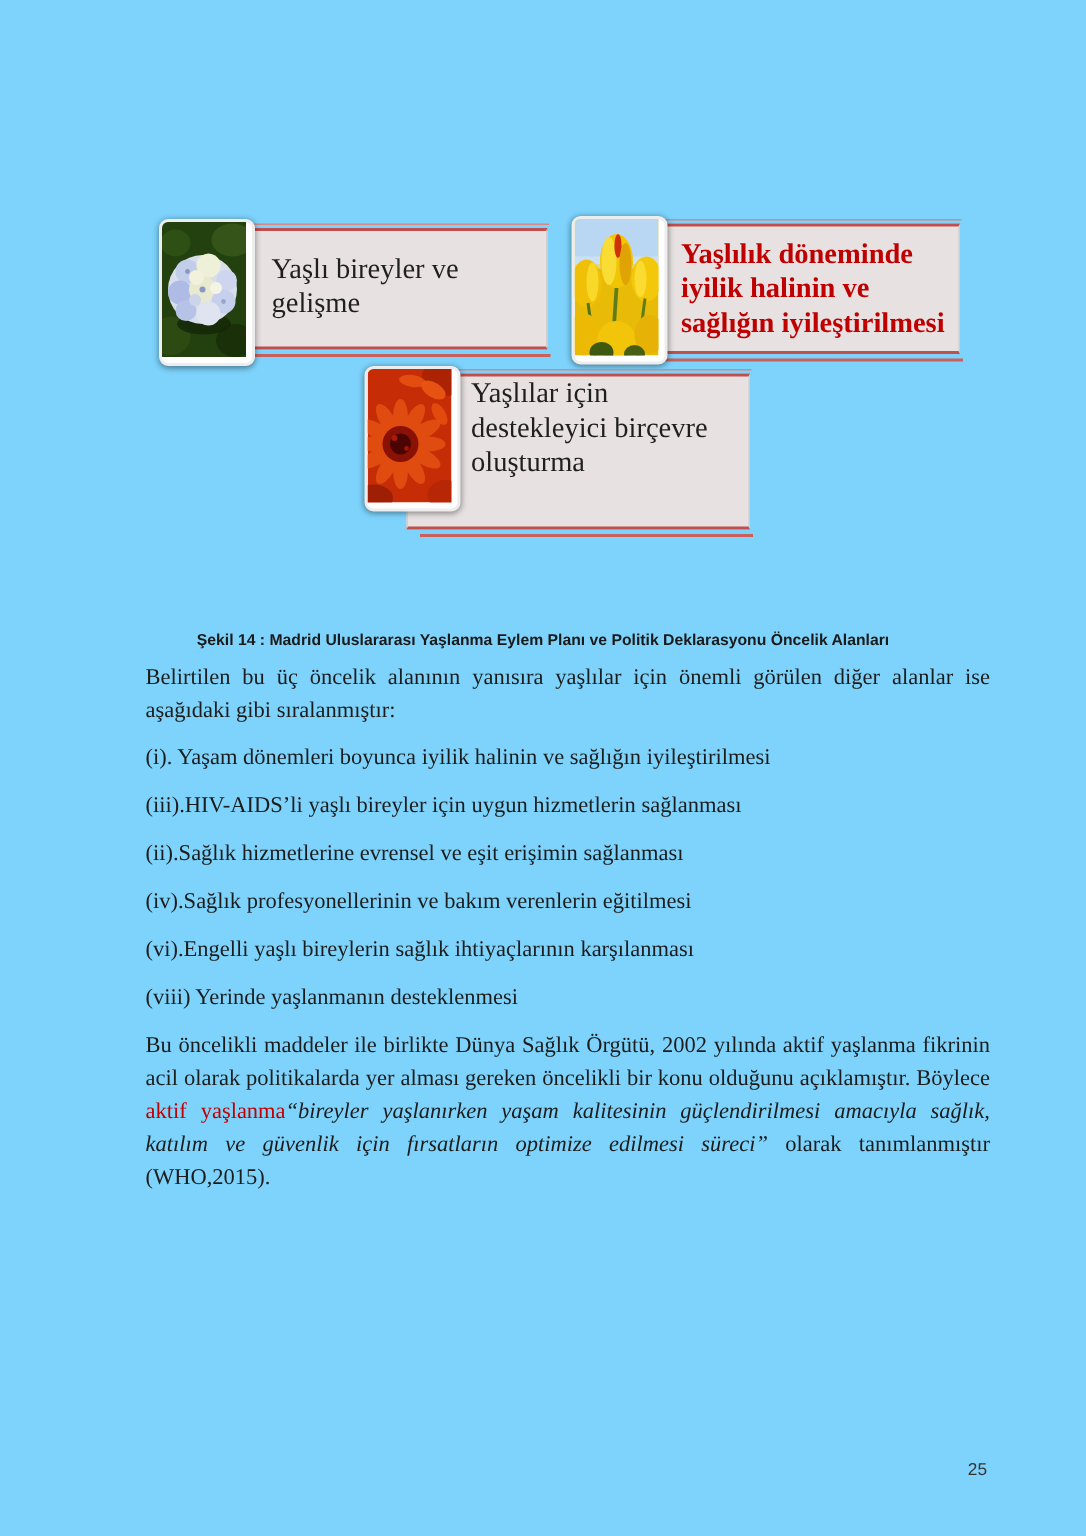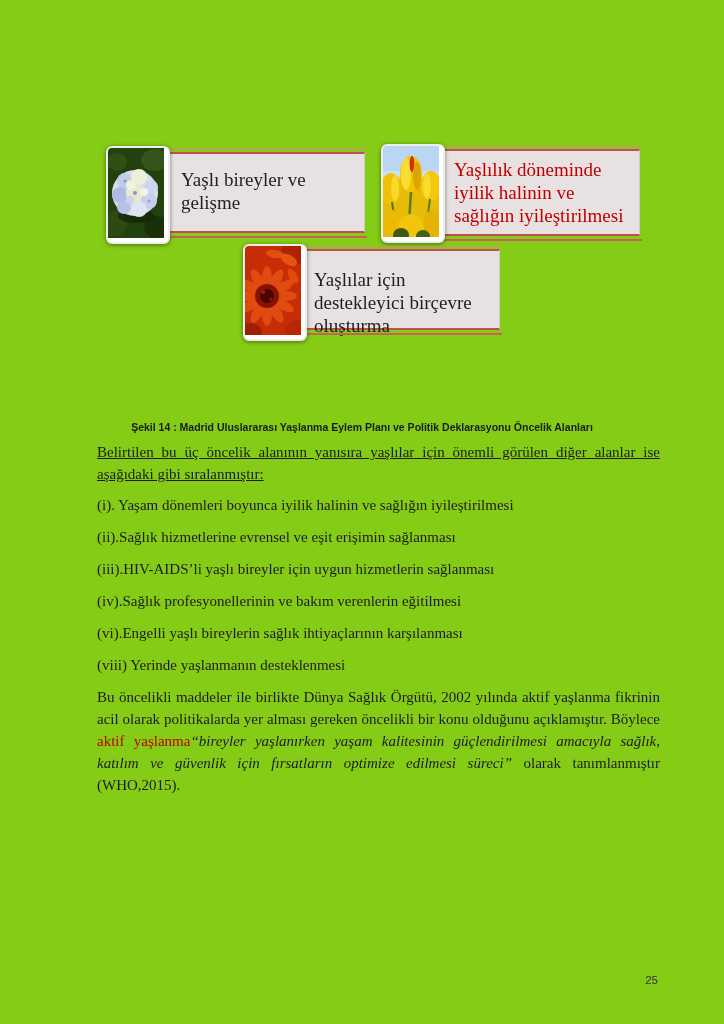--- a/index.html
+++ b/index.html
@@ -1,48 +1,48 @@
 <!DOCTYPE html>
 <html><head>
 <meta charset="utf-8">
 <style>
   html,body{margin:0;padding:0;background:#ffffff;}
-  #page{position:relative;width:724px;height:1024px;background:#84cc16;overflow:hidden;
+  #page{position:relative;width:724px;height:1024px;background:#7dd3fc;overflow:hidden;
         font-family:"Liberation Serif", serif;color:#1c1c1c;}
 
   
   .topbox{position:absolute;background:#e7e1e1;
           border-top:2px solid #c0504d;border-bottom:2px solid #c0504d;
           border-left:1px solid #d3cccc;border-right:1px solid #d3cccc;
           box-sizing:border-box;}
   .topbox::after{content:"";position:absolute;left:8px;right:-3px;bottom:-7px;height:2px;background:#c9605c;}
   .topbox::before{content:"";position:absolute;left:6px;right:-2px;top:-5px;height:1px;background:#d58884;}
   .boxtext{font-size:19px;line-height:23px;color:#1f1f1f;}
-  .boxtext.red{color:#c00000;font-weight:normal;}
+  .boxtext.red{color:#c00000;font-weight:bold;}
 
   .photo{position:absolute;border-radius:6px;border:2px solid #ededed;overflow:hidden;
          box-shadow:0 1px 4px rgba(0,0,0,.45), inset 0 0 2px rgba(255,255,255,.8);
          background:#fff;}
   .photo svg{display:block;}
 
   #box1{left:134px;top:152px;width:231px;height:81px;padding:14px 8px 0 46px;}
   #img1{left:106px;top:146px;width:60px;height:94px;}
   #box2{left:409px;top:149px;width:231px;height:87px;padding:7px 6px 0 44px;}
   #img2{left:381px;top:144px;width:60px;height:95px;}
-  #box3{left:271px;top:249px;width:229px;height:81px;padding:17px 6px 0 42px;}
+  #box3{left:271px;top:249px;width:229px;height:104px;padding:0 6px 0 42px;}
   #img3{left:243px;top:244px;width:60px;height:93px;}
 
   
   #caption{position:absolute;top:377px;left:0;width:724px;text-align:center;
            font-family:"Liberation Sans", sans-serif;font-weight:bold;font-size:10.5px;color:#1a1a1a;margin-top:44px;}
 
   
   #body{position:absolute;left:97px;top:441px;width:563px;font-size:15px;line-height:22px;}
   #body p{margin:0;}
-  #intro{text-align:justify;margin-bottom:9px !important;text-decoration:underline;}
+  #intro{text-align:justify;margin-bottom:9px !important;}
   .li{margin-bottom:10px !important;}
   #closing{text-align:justify;}
   .red-bold{color:#c00000;font-weight:normal;}
   .quote-italic{font-style:italic;}
 
   
   #pagenum{position:absolute;top:974px;right:66px;
            font-family:"Liberation Sans", sans-serif;font-size:11.5px;color:#333;}
 </style>
 </head>
@@ -143,22 +143,22 @@
 
   </div>
 
   <div id="caption">Şekil 14 : Madrid Uluslararası Yaşlanma Eylem Planı ve Politik Deklarasyonu Öncelik Alanları</div>
 
   <div id="body">
     <p id="intro">Belirtilen bu üç öncelik alanının yanısıra yaşlılar için önemli görülen diğer alanlar ise aşağıdaki gibi sıralanmıştır:</p>
 
     <div>
       <p class="li">(i). Yaşam dönemleri boyunca iyilik halinin ve sağlığın iyileştirilmesi</p>
+      <p class="li">(iii).HIV-AIDS’li yaşlı bireyler için uygun hizmetlerin sağlanması</p>
       <p class="li">(ii).Sağlık hizmetlerine evrensel ve eşit erişimin sağlanması</p>
-      <p class="li">(iii).HIV-AIDS’li yaşlı bireyler için uygun hizmetlerin sağlanması</p>
       <p class="li">(iv).Sağlık profesyonellerinin ve bakım verenlerin eğitilmesi</p>
       <p class="li">(vi).Engelli yaşlı bireylerin sağlık ihtiyaçlarının karşılanması</p>
       <p class="li">(viii) Yerinde yaşlanmanın desteklenmesi</p>
     </div>
 
     <p id="closing"><span>Bu öncelikli maddeler ile birlikte Dünya Sağlık Örgütü, 2002 yılında aktif yaşlanma fikrinin acil olarak politikalarda yer alması gereken öncelikli bir konu olduğunu açıklamıştır. Böylece </span><span class="red-bold">aktif yaşlanma</span><span class="quote-italic">“bireyler yaşlanırken yaşam kalitesinin güçlendirilmesi amacıyla sağlık, katılım ve güvenlik için fırsatların optimize edilmesi süreci”</span><span> olarak tanımlanmıştır (WHO,2015).</span></p>
   </div>
 
   <div id="pagenum">25</div>
 

